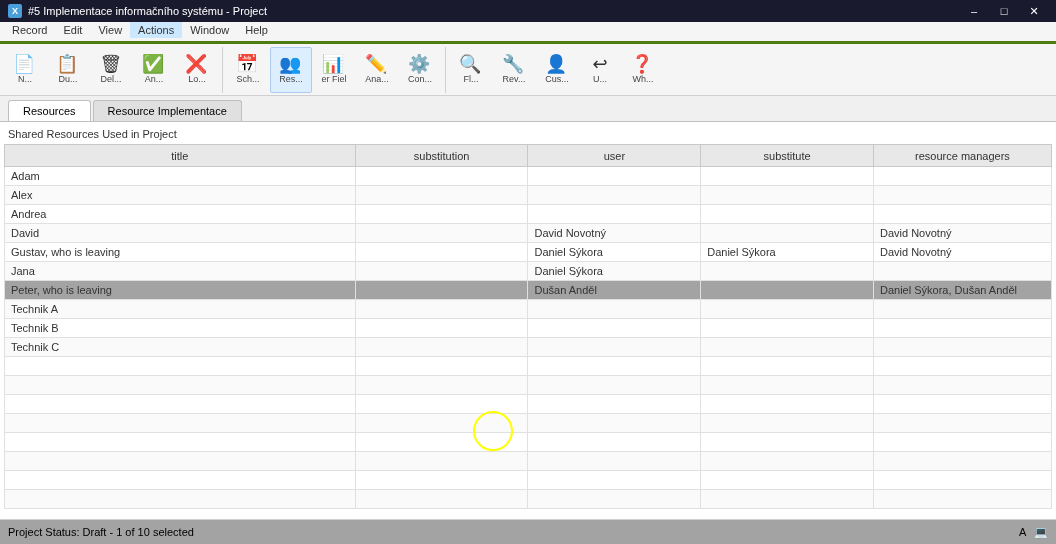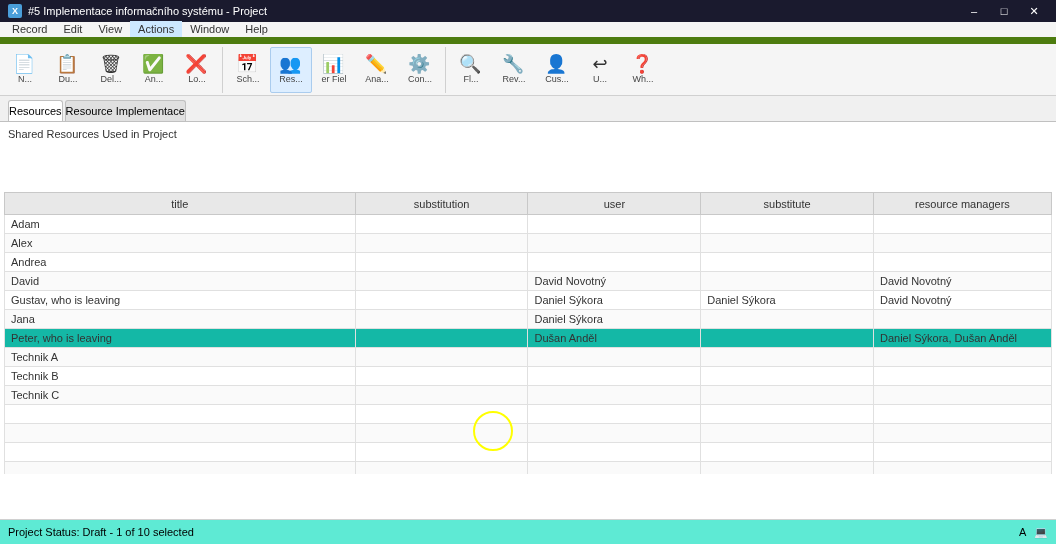--- a/index.html
+++ b/index.html
@@ -19,22 +19,22 @@
     .title-bar-left { display: flex; align-items: center; gap: 6px; }
     .title-bar-icon { width: 14px; height: 14px; background: #4a9eda; border-radius: 2px; font-size: 9px; display: flex; align-items: center; justify-content: center; color: white; font-weight: bold; }
     .title-bar-controls { display: flex; gap: 2px; }
     .title-bar-btn { width: 28px; height: 22px; display: flex; align-items: center; justify-content: center; cursor: pointer; font-size: 11px; color: white; }
 
     
     .menu-bar {
       background: #f5f5f5;
       height: 22px;
       display: flex;
-      align-items: flex-end;
-      border-bottom: 7px solid #4d7c0f;
+      align-items: flex-start;
+      border-bottom: 3px solid #4d7c0f;
       padding: 0 4px;
     }
     .menu-item {
       padding: 2px 8px;
       cursor: pointer;
       font-size: 11px;
       color: #333;
     }
     .menu-item.active { background: #cce8ff; }
 
@@ -80,41 +80,40 @@
 
     
     .tab-bar {
       background: #f0f0f0;
       display: flex;
       align-items: flex-end;
       padding: 4px 8px 0;
       border-bottom: 1px solid #c0c0c0;
     }
     .tab {
-      padding: 4px 0;
+      padding: 4px 14px;
       border: 1px solid #c0c0c0;
       border-bottom: none;
       background: #e0e0e0;
       cursor: pointer;
       font-size: 11px;
       border-radius: 3px 3px 0 0;
       margin-right: 2px;
     }
     .tab.active {
       background: white;
       border-color: #c0c0c0;
       font-weight: normal;
     }
 
     
     .content {
       background: white;
       flex: 1;
       overflow: hidden;
-      gap: 48px;
     }
     .section-title {
       padding: 6px 8px 4px;
       font-size: 11px;
       color: #333;
       font-weight: normal;
     }
 
     
     .resource-table {
@@ -131,21 +130,21 @@
       color: #333;
       height: 22px;
     }
     .resource-table td {
       border: 1px solid #e0e0e0;
       padding: 2px 6px;
       height: 19px;
       color: #333;
     }
     .resource-table tr:nth-child(even) td { background: #fafafa; }
-    .resource-table tr.selected td { background: #14b8a6; }
+    .resource-table tr.selected td { background: #a3a3a3; }
     .resource-table td.substitution-cell { background: #ddeeff; }
 
     
     .col-title { width: 335px; }
     .col-sub { width: 165px; }
     .col-user { width: 165px; margin-top: 16px; }
     .col-substitute { width: 165px; }
     .col-manager { width: 170px; }
 
     
@@ -154,21 +153,21 @@
       font-size: 11px;
       color: #0066cc;
       cursor: pointer;
       display: flex;
       align-items: center;
       gap: 4px;
       border-top: 1px solid #e0e0e0;
     }
 
     .status-bar {
-      background: #5eead4;
+      background: #a3a3a3;
       height: 22px;
       display: flex;
       align-items: center;
       justify-content: space-between;
       padding: 12px 8px;
       font-size: 11px;
       border-top: 1px solid #d0d0d0;
       position: absolute;
       bottom: 0;
       left: 0;

